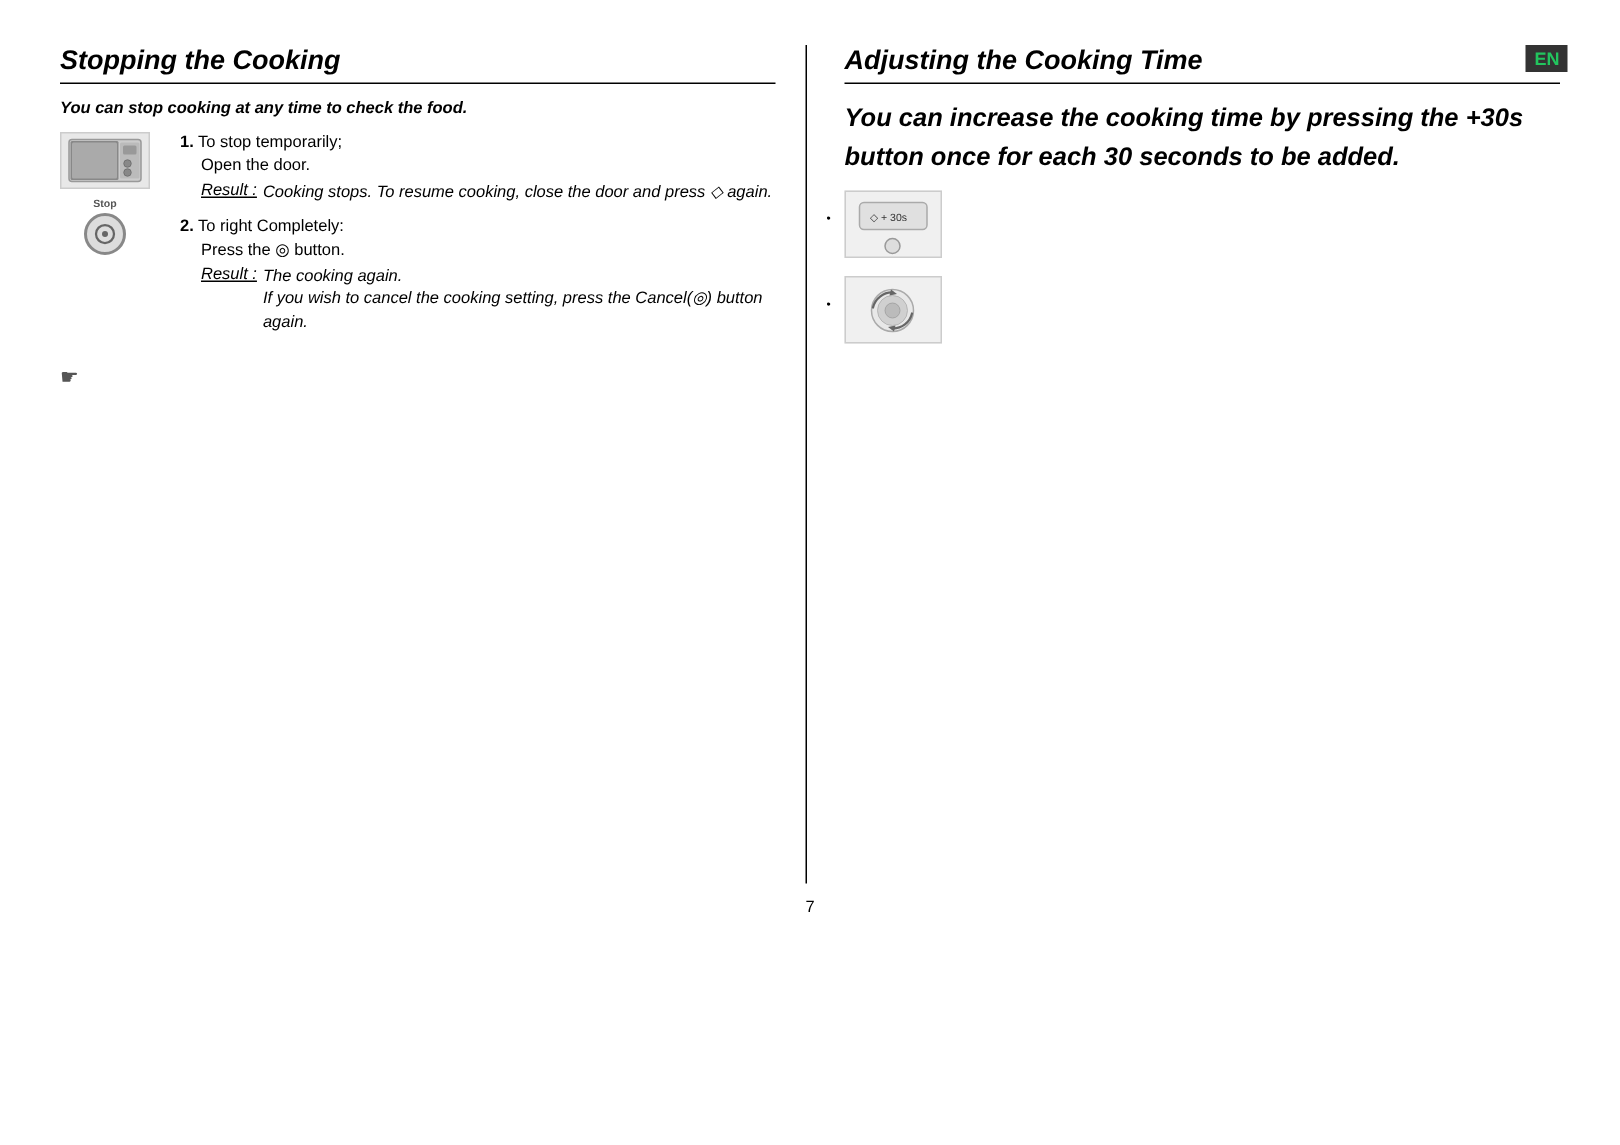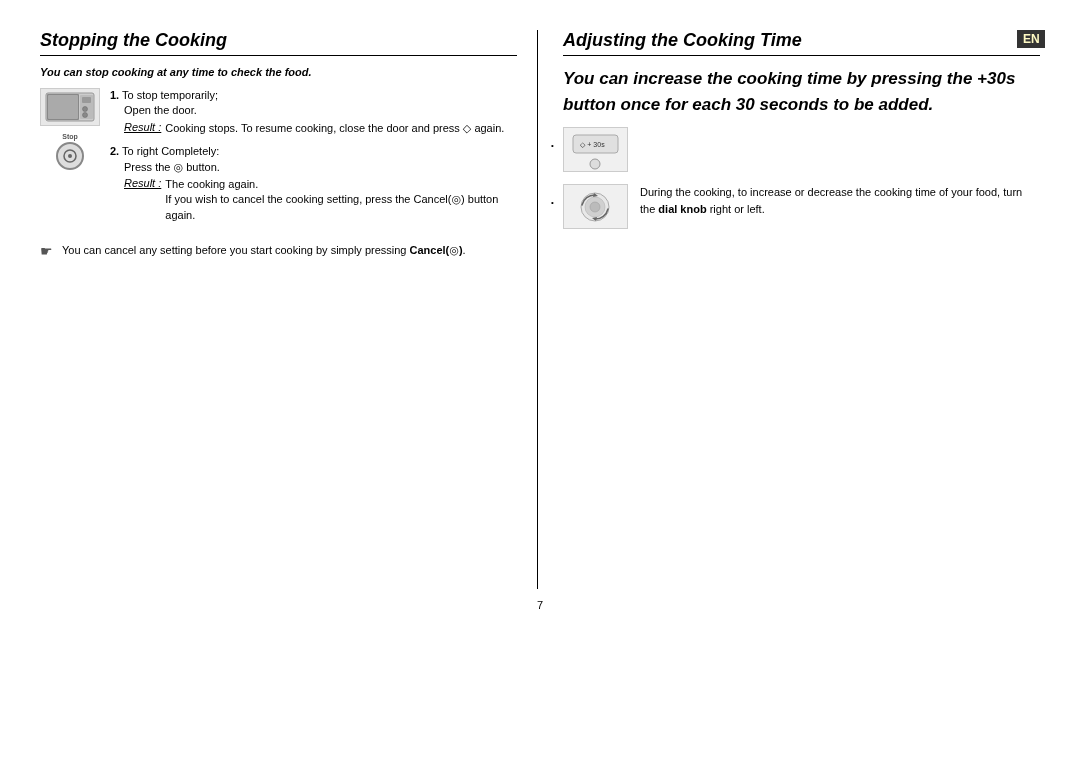--- a/index.html
+++ b/index.html
@@ -54,21 +54,21 @@
 
     .subtitle {
       font-style: italic;
       font-weight: bold;
       font-size: 11px;
       margin-bottom: 10px;
     }
 
     .steps-container {
       display: flex;
-      gap: 10px;
+      gap: 20px;
       margin-bottom: 12px;
     }
 
     .images-column {
       display: flex;
       flex-direction: column;
       gap: 6px;
       min-width: 60px;
     }
 
@@ -142,20 +142,21 @@
     .result-label {
       font-size: 11px;
       text-decoration: underline;
       white-space: nowrap;
       font-style: italic;
     }
 
     .result-text {
       font-size: 11px;
       line-height: 1.4;
+      font-style: italic;
     }
 
     .tip-box {
       display: flex;
       gap: 6px;
       margin-top: 10px;
       align-items: flex-start;
     }
 
     .tip-icon {
@@ -169,21 +170,21 @@
       line-height: 1.4;
     }
 
     .bold { font-weight: bold; }
 
     .en-badge {
       position: absolute;
       top: 0;
       right: -5px;
       background: #333;
-      color: #fef9c3;
+      color: #22c55e;
       font-weight: bold;
       font-size: 12px;
       padding: 2px 6px;
       width: 28px;
       text-align: center;
     }
 
     .right-subtitle {
       font-style: italic;
       font-weight: bold;
@@ -297,23 +298,20 @@
                 <div class="result-text">The cooking again.</div>
                 <div class="result-text">If you wish to cancel the cooking setting, press the Cancel(◎) button again.</div>
               </div>
             </div>
           </div>
         </div>
       </div>
 
       <div class="tip-box">
         <div class="tip-icon">☛</div>
-        <div class="tip-text">
-          You can cancel any setting before you start cooking by simply pressing <span class="bold">Cancel(</span><span>◎</span><span class="bold">)</span>.
-        </div>
       </div>
     </div>
 
     <div class="right-col">
 
       <div class="en-badge">EN</div>
 
       <div class="section-title">Adjusting the Cooking Time</div>
 
       <div class="right-subtitle">
@@ -341,21 +339,18 @@
             <circle cx="27" cy="20" r="14" fill="#e8e8e8" stroke="#aaa" stroke-width="1"></circle>
             <circle cx="27" cy="20" r="10" fill="#d0d0d0" stroke="#aaa" stroke-width="0.5"></circle>
             <circle cx="27" cy="20" r="5" fill="#bbb" stroke="#999" stroke-width="0.5"></circle>
 
             <path d="M 14 18 A 13 13 0 0 1 27 8" fill="none" stroke="#666" stroke-width="1.5" stroke-linecap="round"></path>
             <polygon points="26,6 30,9 25,10" fill="#666"></polygon>
             <path d="M 40 22 A 13 13 0 0 1 27 32" fill="none" stroke="#666" stroke-width="1.5" stroke-linecap="round"></path>
             <polygon points="28,34 24,31 29,30" fill="#666"></polygon>
           </svg>
         </div>
-        <div class="right-text">
-          During the cooking, to increase or decrease the cooking time of your food, turn the <strong>dial knob</strong> right or left.
-        </div>
       </div>
     </div>
   </div>
 
   <div class="page-number">7</div>
 </div>
 
 </body></html>

